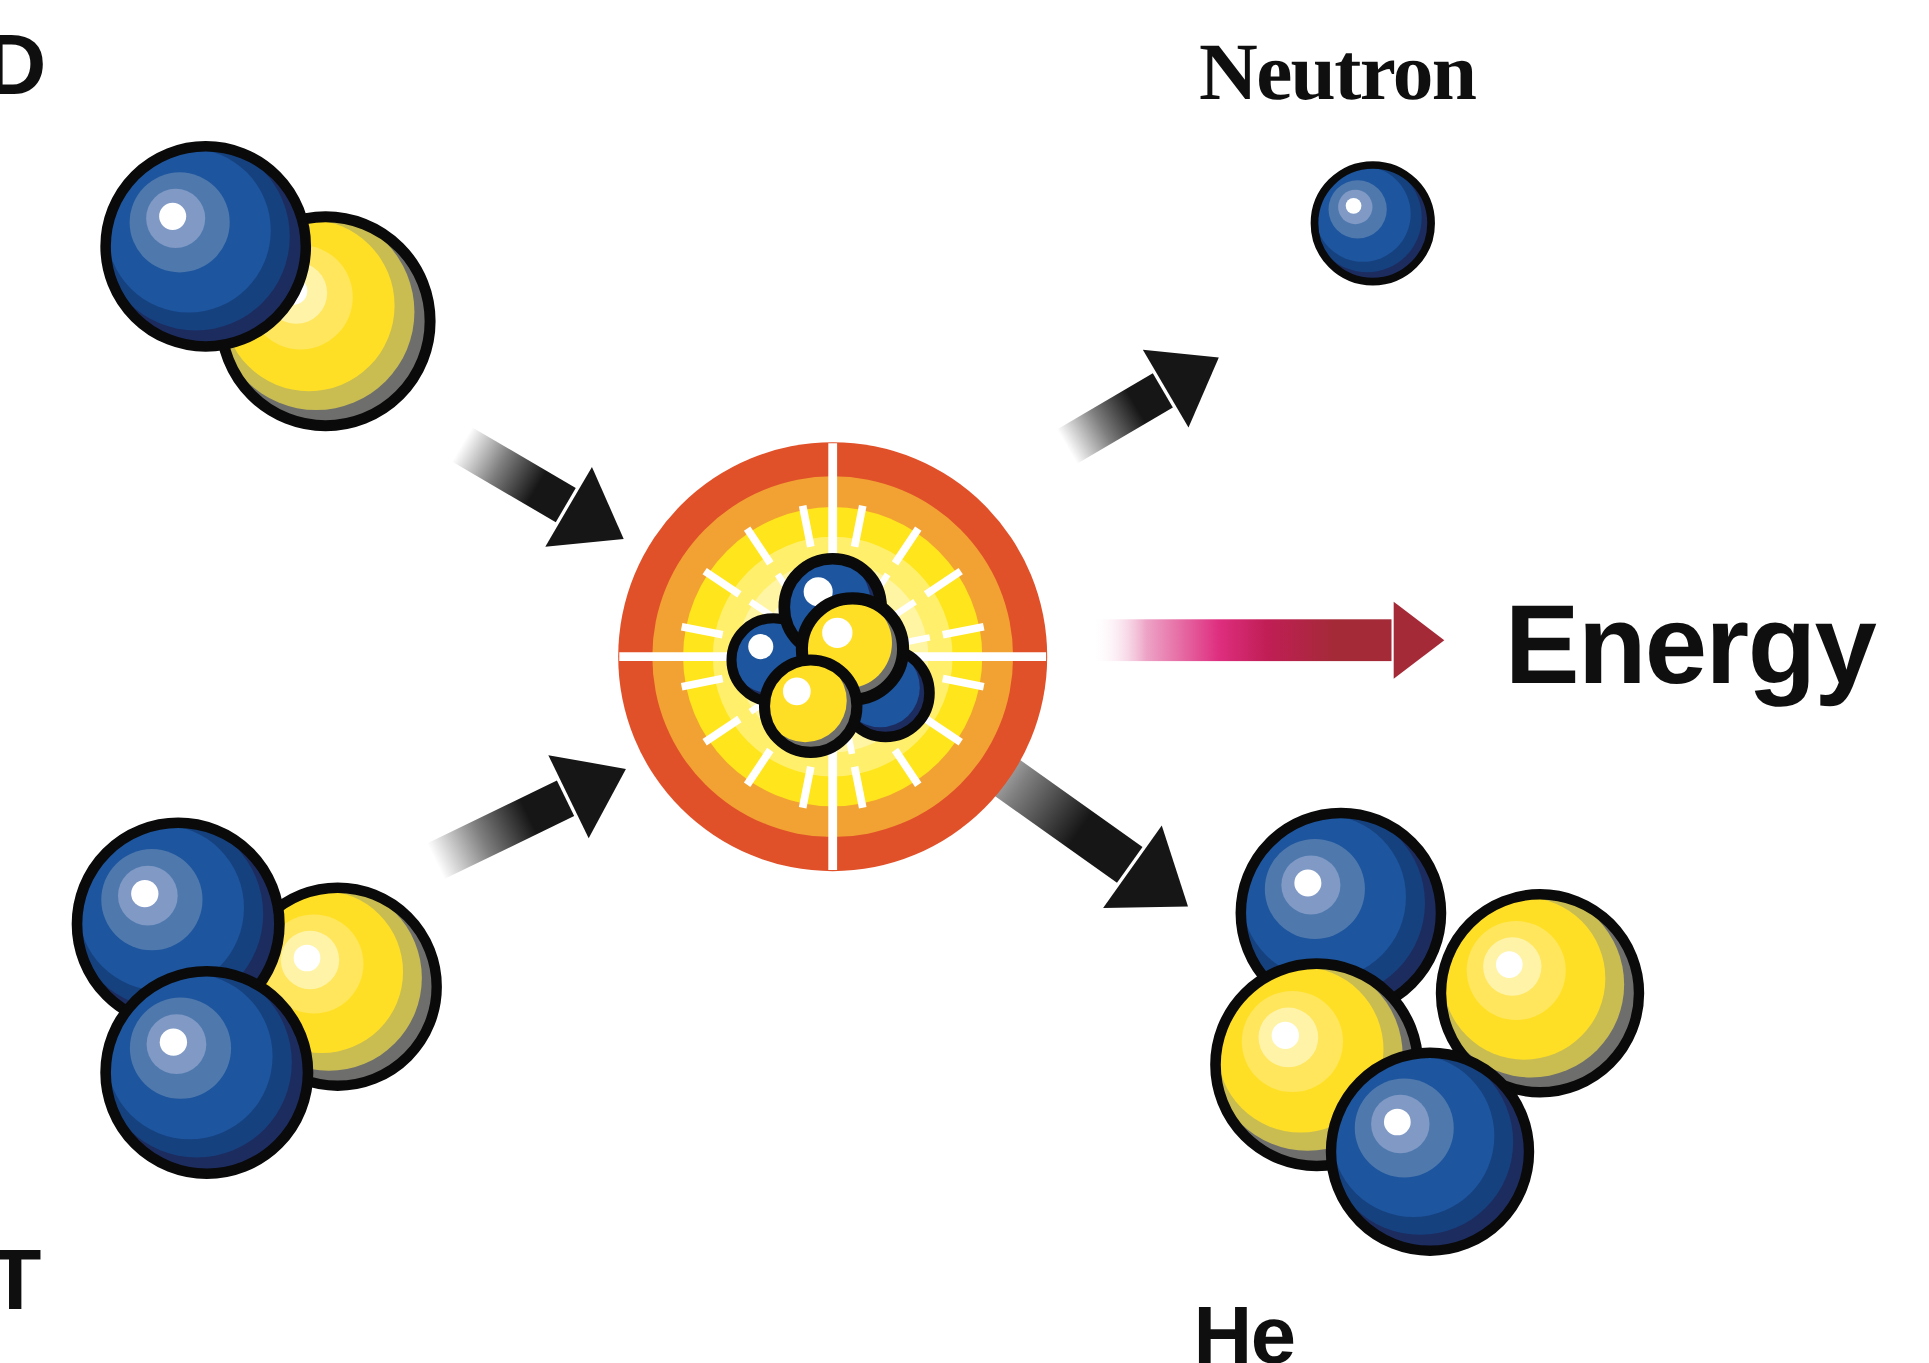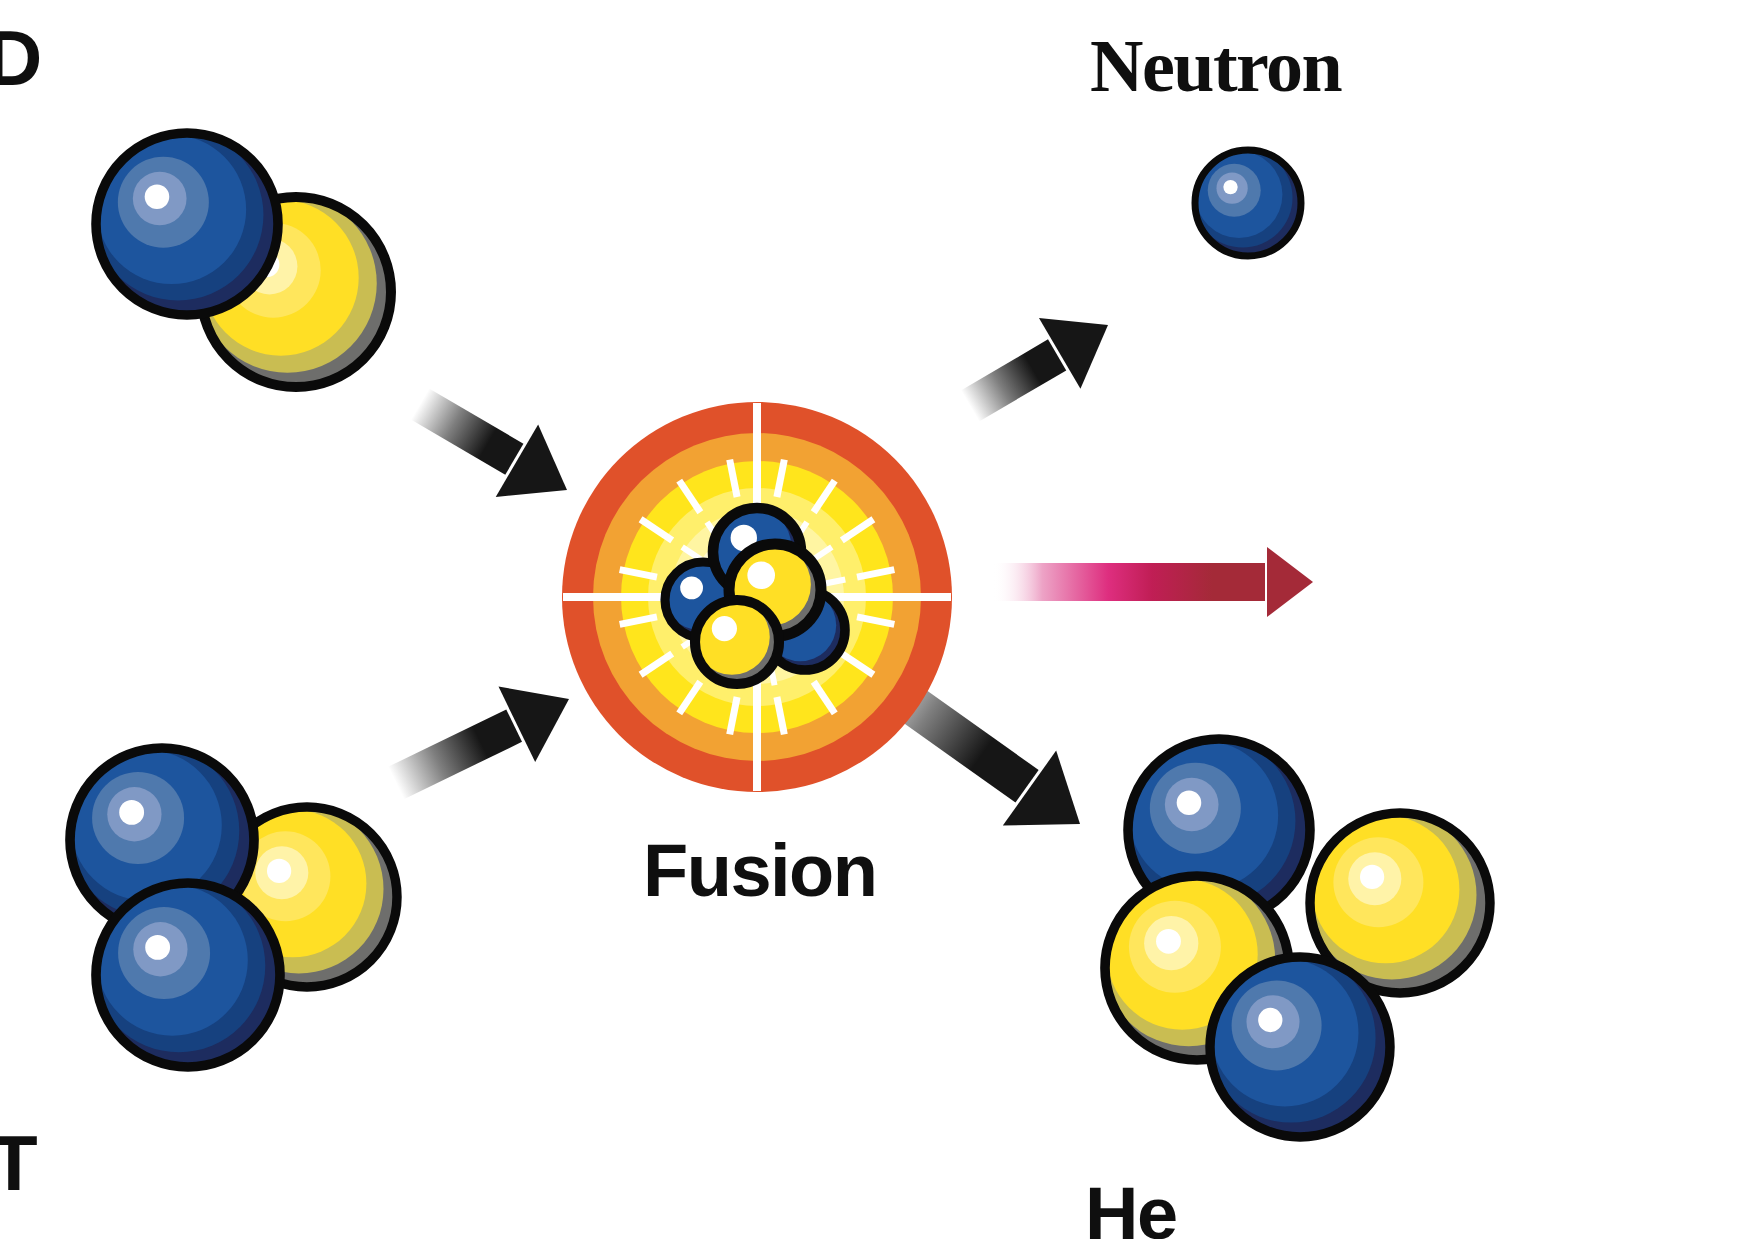--- a/index.html
+++ b/index.html
@@ -343,16 +343,16 @@
             <circle cx="1273" cy="1021.8" r="26.549999999999997" fill="#8099C5"></circle>
             <circle cx="1270.3" cy="1020" r="12.15" fill="#FFFFFF"></circle>
           </g>
           <circle cx="1300" cy="1047" r="90" fill="none" stroke="#0A0A0A" stroke-width="9.45"></circle>
         </g>
       </g>
   </svg>
 
   <div class="label label-d">D</div>
   <div class="label label-neutron">Neutron</div>
-  <div class="label label-fusion">Fusion</div>
+  <div class="label label-energy">Energy</div>
   <div class="label label-t">T</div>
   <div class="label label-he">He</div>
 </div>
 
 </body></html>

